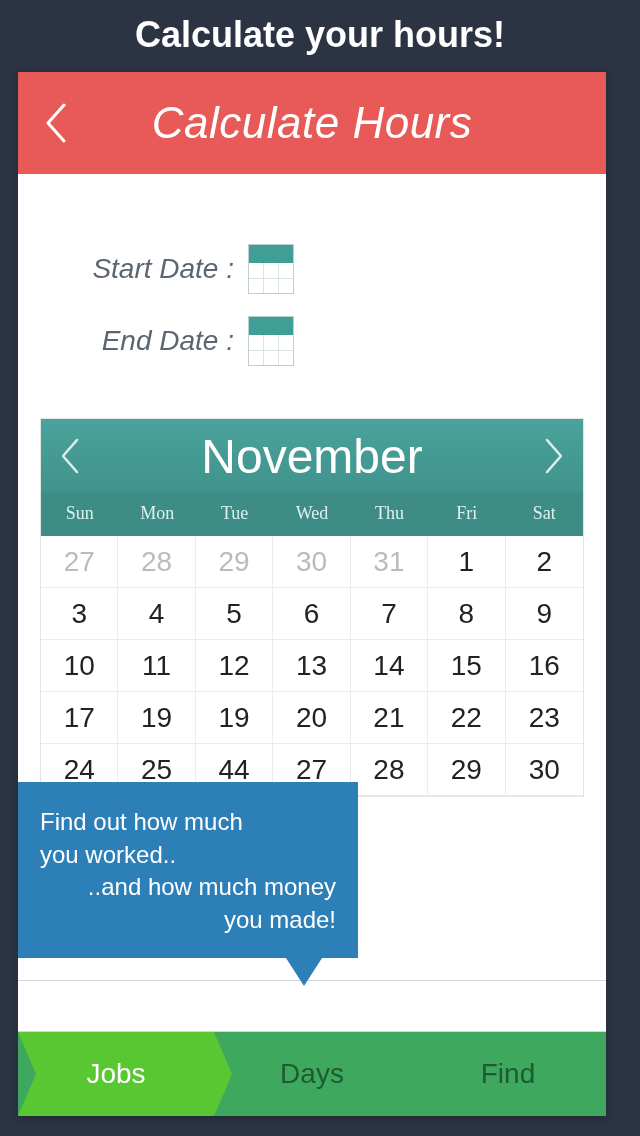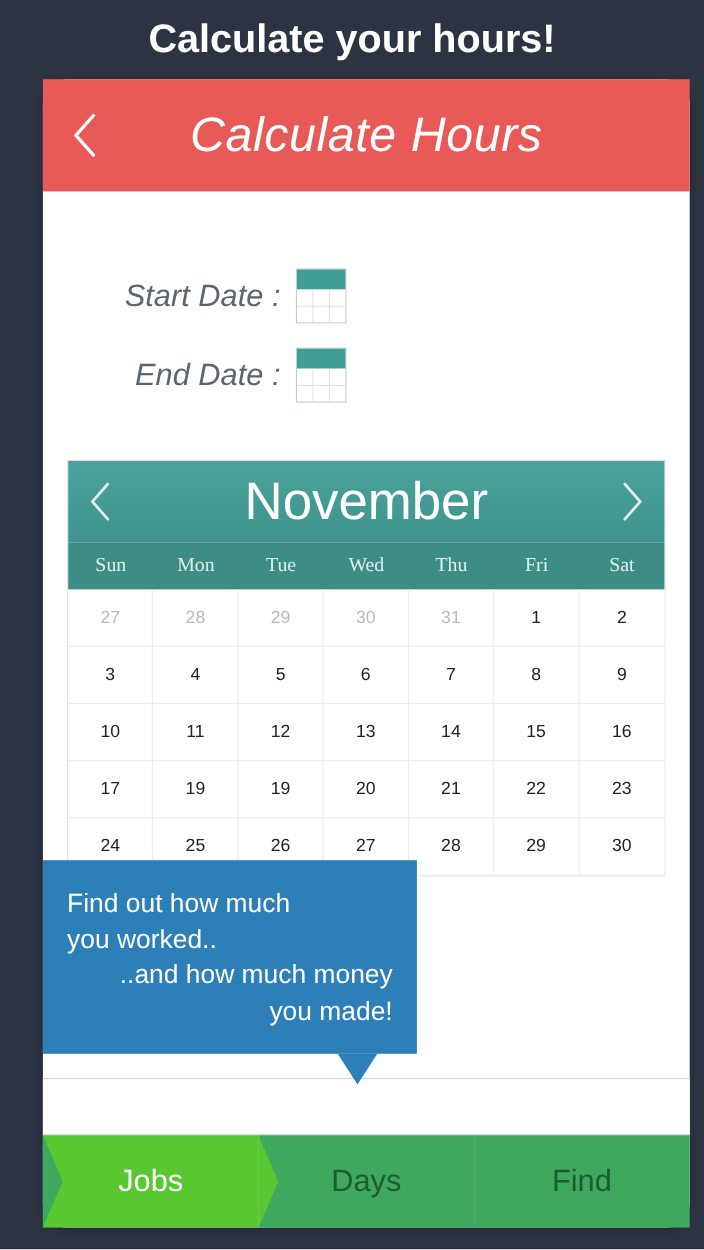--- a/index.html
+++ b/index.html
@@ -1,19 +1,19 @@
 <!DOCTYPE html>
 <html><head>
 <meta charset="utf-8">
 <style>
   * { box-sizing: border-box; margin: 0; padding: 0; }
   html, body { width: 640px; height: 1136px; overflow: hidden; font-family: -apple-system, Helvetica, Arial, sans-serif; }
   .frame { width: 640px; height: 1136px; background: #2c3444; position: relative; }
   .hero { color: #fff; font-size: 36px; font-weight: 700; text-align: center; padding: 14px 0 18px; }
-  .phone { position: absolute; left: 39px; top: 72px; width: 588px; height: 1044px; background: #fff; box-shadow: 0 2px 8px rgba(0,0,0,.25); border-radius: 22px; }
+  .phone { position: absolute; left: 18px; top: 72px; width: 588px; height: 1044px; background: #fff; box-shadow: 0 2px 8px rgba(0,0,0,.25); }
   
   .topbar { height: 102px; background: #e85a58; display: flex; align-items: center; padding: 0 26px; }
   .back { width: 24px; height: 40px; position: relative; }
   .back svg { width: 24px; height: 40px; display: block; }
   .title { flex: 1; text-align: center; color: #fff; font-size: 44px; font-weight: 300; font-style: italic; letter-spacing: .5px; margin-left: -24px; }
   
   .dates { padding: 70px 36px 24px; }
   .drow { display: flex; align-items: center; margin-bottom: 22px; }
   .dlbl { width: 180px; text-align: right; font-size: 28px; font-style: italic; color: #5c6670; margin-right: 14px; }
   .calicon { width: 46px; height: 50px; border: 1px solid #bfcfd0; background: #fff; position: relative; }
@@ -23,21 +23,21 @@
     background-size: 15px 16px; background-position: -1px -1px; }
   
   .cal { margin: 6px 22px 0; border: 1px solid #e4e4e4; }
   .calhdr { background: #469c96; background: linear-gradient(#4aa39c,#3f938c); display: flex; align-items: center; height: 74px; padding: 0 18px; }
   .chev { width: 22px; height: 36px; }
   .chev svg { width: 22px; height: 36px; display: block; }
   .month { flex: 1; text-align: center; color: #fff; font-size: 48px; font-weight: 300; }
   .dowrow { background: #3d8d86; display: grid; grid-template-columns: repeat(7,1fr); font-family: Liberation Serif, serif; }
   .dow { color: #dff0ee; font-size: 18px; text-align: center; padding: 10px 0 12px; }
   .grid { display: grid; grid-template-columns: repeat(7,1fr); background: #fff; }
-  .cell { height: 52px; border-right: 1px solid #ececec; border-bottom: 1px solid #ececec; display: flex; align-items: center; justify-content: center; font-size: 16px; color: #222; }
+  .cell { height: 52px; border-right: 1px solid #ececec; border-bottom: 1px solid #ececec; display: flex; align-items: center; justify-content: center; font-size: 28px; color: #222; }
   .cell.out { color: #b7bcbf; }
   .cell:nth-child(7n) { border-right: none; }
   
   .callout { position: absolute; left: 0; bottom: 158px; width: 340px; background: #2d7fb7; color: #fff; padding: 24px 22px 22px; font-size: 24px; line-height: 1.35; }
   .callout .l2 { text-align: right; }
   .callout .tail { position: absolute; left: 268px; bottom: -28px; width: 0; height: 0; border-left: 18px solid transparent; border-right: 18px solid transparent; border-top: 28px solid #2d7fb7; }
   
   .strip { position: absolute; left: 0; right: 0; bottom: 84px; height: 52px; border-top: 1px solid #d6d6d6; border-bottom: 1px solid #d6d6d6; background: #fff; }
   
   .tabs { position: absolute; left: 0; right: 0; bottom: 0; height: 84px; display: grid; grid-template-columns: 1fr 1fr 1fr; }
@@ -123,21 +123,21 @@
           <div class="cell">16</div>
           <div class="cell">17</div>
           <div class="cell">19</div>
           <div class="cell">19</div>
           <div class="cell">20</div>
           <div class="cell">21</div>
           <div class="cell">22</div>
           <div class="cell">23</div>
           <div class="cell">24</div>
           <div class="cell">25</div>
-          <div class="cell">26</div>
+          <div class="cell">44</div>
           <div class="cell">27</div>
           <div class="cell">28</div>
           <div class="cell">29</div>
           <div class="cell">30</div>
         </div>
     </div>
 
     <div class="strip"></div>
 
     <div class="callout">

